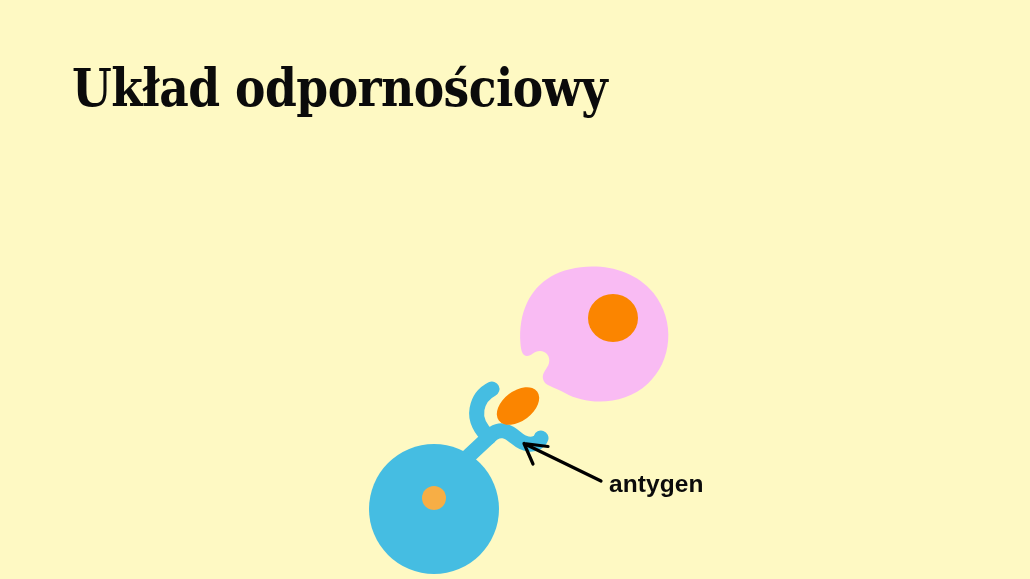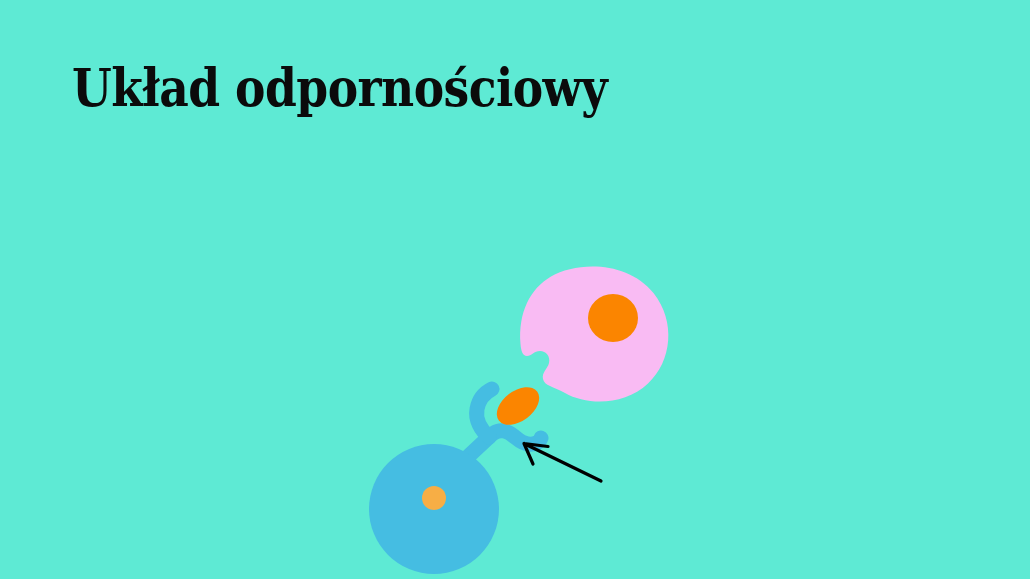--- a/index.html
+++ b/index.html
@@ -13,21 +13,21 @@
     overflow: hidden;
     font-family: "Liberation Sans", sans-serif;
     position: relative;
   }
   .slide {
     position: absolute;
     left: 0;
     top: 0;
     width: 1030px;
     height: 579px;
-    background: #5eead4;
+    background: #fef9c3;
     overflow: hidden;
   }
 
   
   .slide-title {
     position: absolute;
     left: 72px;
     top: 56px;
     font-family: "DejaVu Serif", "Liberation Serif", serif;
     font-weight: 700;
@@ -122,14 +122,15 @@
     <circle cx="434" cy="509" r="65" fill="#45bde2"></circle>
 
     <circle cx="434" cy="498" r="12" fill="#f7ae45"></circle>
 
     <ellipse cx="518" cy="406" rx="24" ry="15" transform="rotate(-37 518 406)" fill="#fb8500"></ellipse>
 
     <line x1="601" y1="481" x2="527" y2="445" stroke="#000000" stroke-width="3.2" stroke-linecap="round"></line>
     <path d="M 524 443.5 L 548 446.5 M 524 443.5 L 533 464" fill="none" stroke="#000000" stroke-width="3.2" stroke-linecap="round"></path>
   </svg>
 
+  <div class="antigen-label">antygen</div>
 
 </div>
 
 </body></html>

